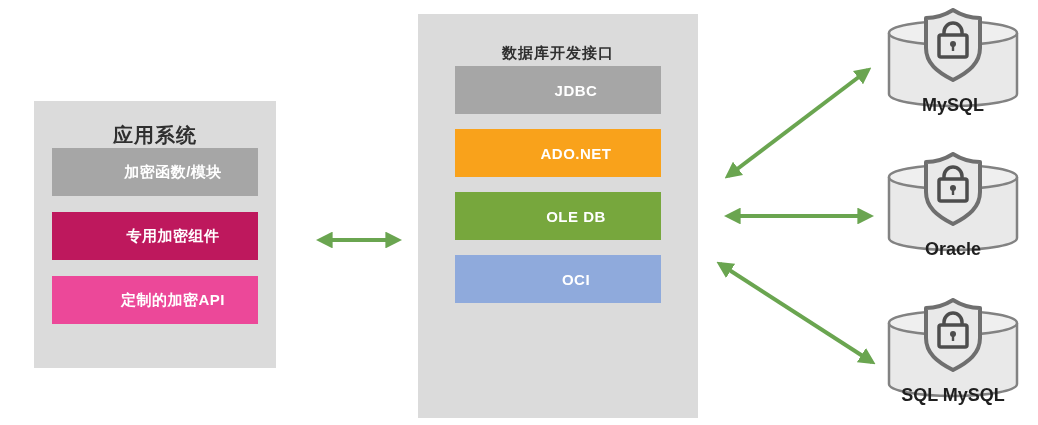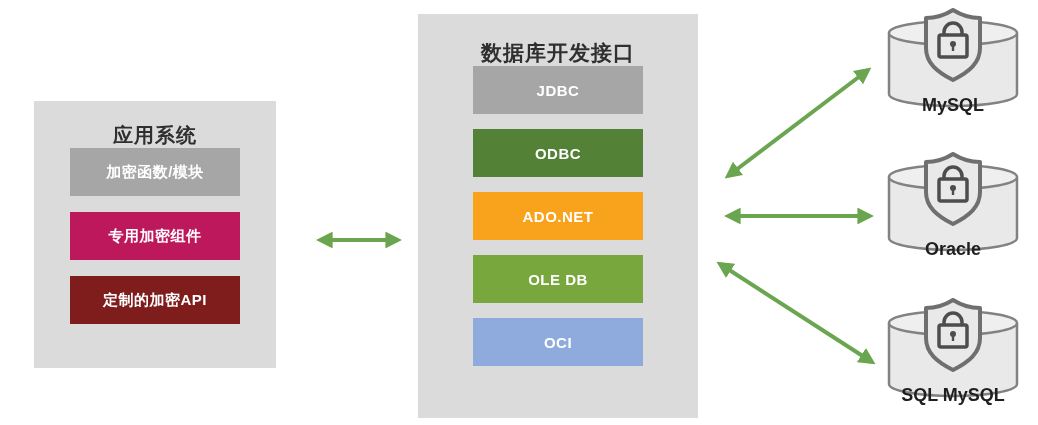--- a/index.html
+++ b/index.html
@@ -14,27 +14,27 @@
 
   
   .panel { position: absolute; background: var(--panel_bg); }
   .panel-left   { left: 34px;  top: 101px; width: 242px; height: 267px; }
   .panel-middle { left: 418px; top: 14px;  width: 280px; height: 404px; }
   .panel-title {
     text-align: center; font-weight: bold;
     color: var(--title_text); letter-spacing: 1px;
   }
   .panel-left .panel-title   { margin-top: 21px; font-size: 20px; line-height: 26px; }
-  .panel-middle .panel-title { margin-top: 26px; font-size: 21px; line-height: 26px; }
+  .panel-middle .panel-title { margin-top: 26px; font-size: 15px; line-height: 26px; }
 
   .bar {
     width: 170px; height: 48px; margin: 0 auto;
     display: flex; align-items: center; justify-content: center;
     color: var(--bar_text); font-weight: bold; font-size: 15px;
-    letter-spacing: 0.5px; text-align: center;
+    letter-spacing: 0.5px; text-align: center; padding-left: 36px;
   }
   .panel-left  .bar:first-of-type { margin-top: 20px; }
   .panel-left  .bar + .bar { margin-top: 16px; }
   .panel-middle .bar:first-of-type { margin-top: 19px; }
   .panel-middle .bar + .bar { margin-top: 15px; }
 
   
   .db-group { position: absolute; left: 878px; width: 150px; height: 112px; }
   .db-mysql  { top: 8px; }
   .db-oracle { top: 152px; }
@@ -58,27 +58,26 @@
 </style>
 </head>
 <body>
 
 <div class="canvas">
 
   <div class="panel panel-left">
     <div class="panel-title">应用系统</div>
     <div class="bar" style="background-color: rgb(166, 166, 166);">加密函数/模块</div>
     <div class="bar" style="background-color: #be185d;">专用加密组件</div>
-    <div class="bar" style="background-color: #7f1d1d;">定制的加密API</div>
+    <div class="bar" style="background-color: #ec4899;">定制的加密API</div>
   </div>
 
   <div class="panel panel-middle">
     <div class="panel-title">数据库开发接口</div>
     <div class="bar" style="background-color: rgb(166, 166, 166);">JDBC</div>
-    <div class="bar" style="background-color: rgb(83, 129, 53);">ODBC</div>
     <div class="bar" style="background-color: rgb(249, 162, 27); text-align: center;">ADO.NET</div>
     <div class="bar" style="background-color: rgb(119, 167, 61);">OLE DB</div>
     <div class="bar" style="background-color: rgb(143, 170, 220);">OCI</div>
   </div>
 
   <div class="db-group db-mysql">
     <svg class="db-svg" width="150" height="102" viewBox="0 0 150 102">
       <path class="cyl-body" d="M11,25 L11,86 A64,12 0 0 0 139,86 L139,25"></path>
       <ellipse class="cyl-top" cx="75" cy="25" rx="64" ry="12"></ellipse>
       <path class="shield" d="M75,2 C83,7 93,10 102,10 L102,40 C102,55 91,64 75,72 C59,64 48,55 48,40 L48,10 C57,10 67,7 75,2 Z"></path>

